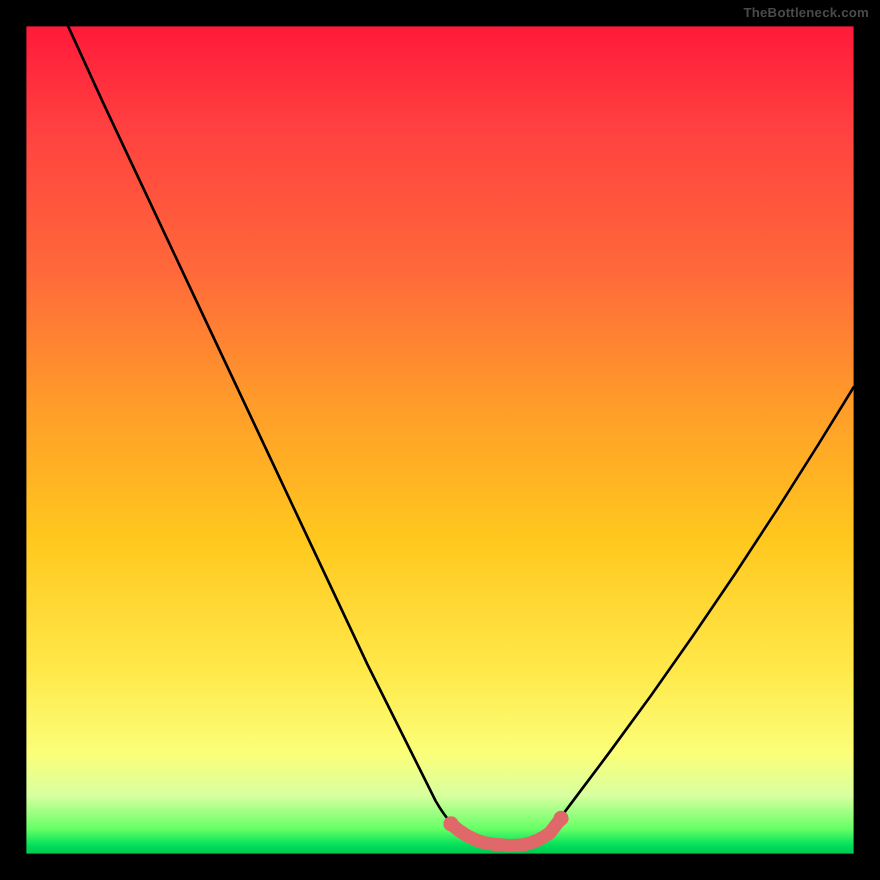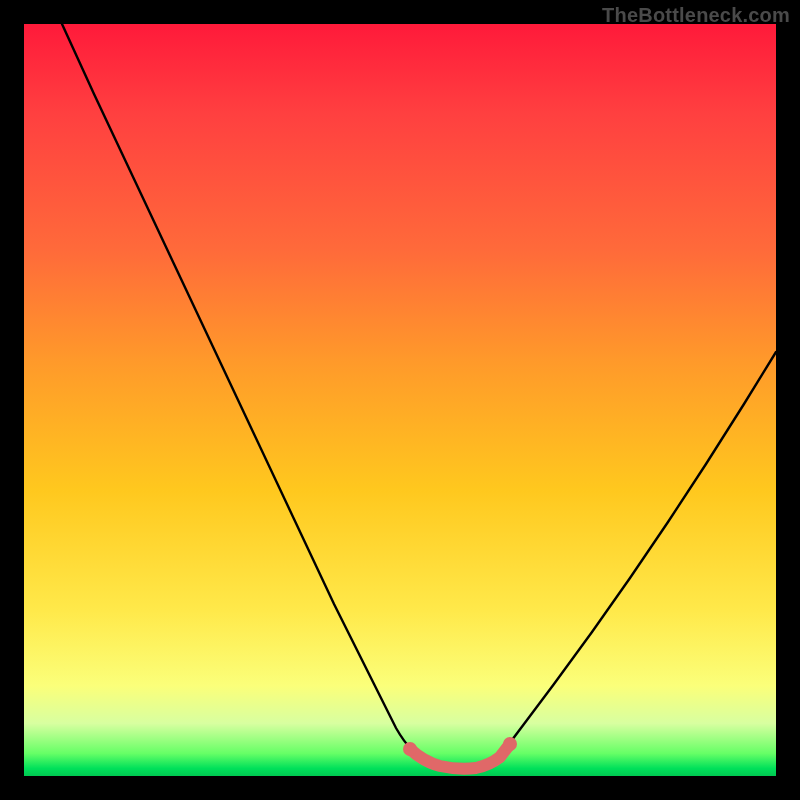--- a/index.html
+++ b/index.html
@@ -51,21 +51,21 @@
     top: 0;
     width: 752px;
     height: 752px;
     overflow: visible;
   }
   .watermark {
     position: absolute;
     top: 4px;
     right: 10px;
     font-family: Arial, Helvetica, sans-serif;
-    font-size: 20px;
+    font-size: 12px;
     font-weight: 600;
     color: #4a4a4a;
     letter-spacing: 0.2px;
   }
 </style>
 </head>
 <body>
 
 <div class="frame">
   <div class="plot-area">

